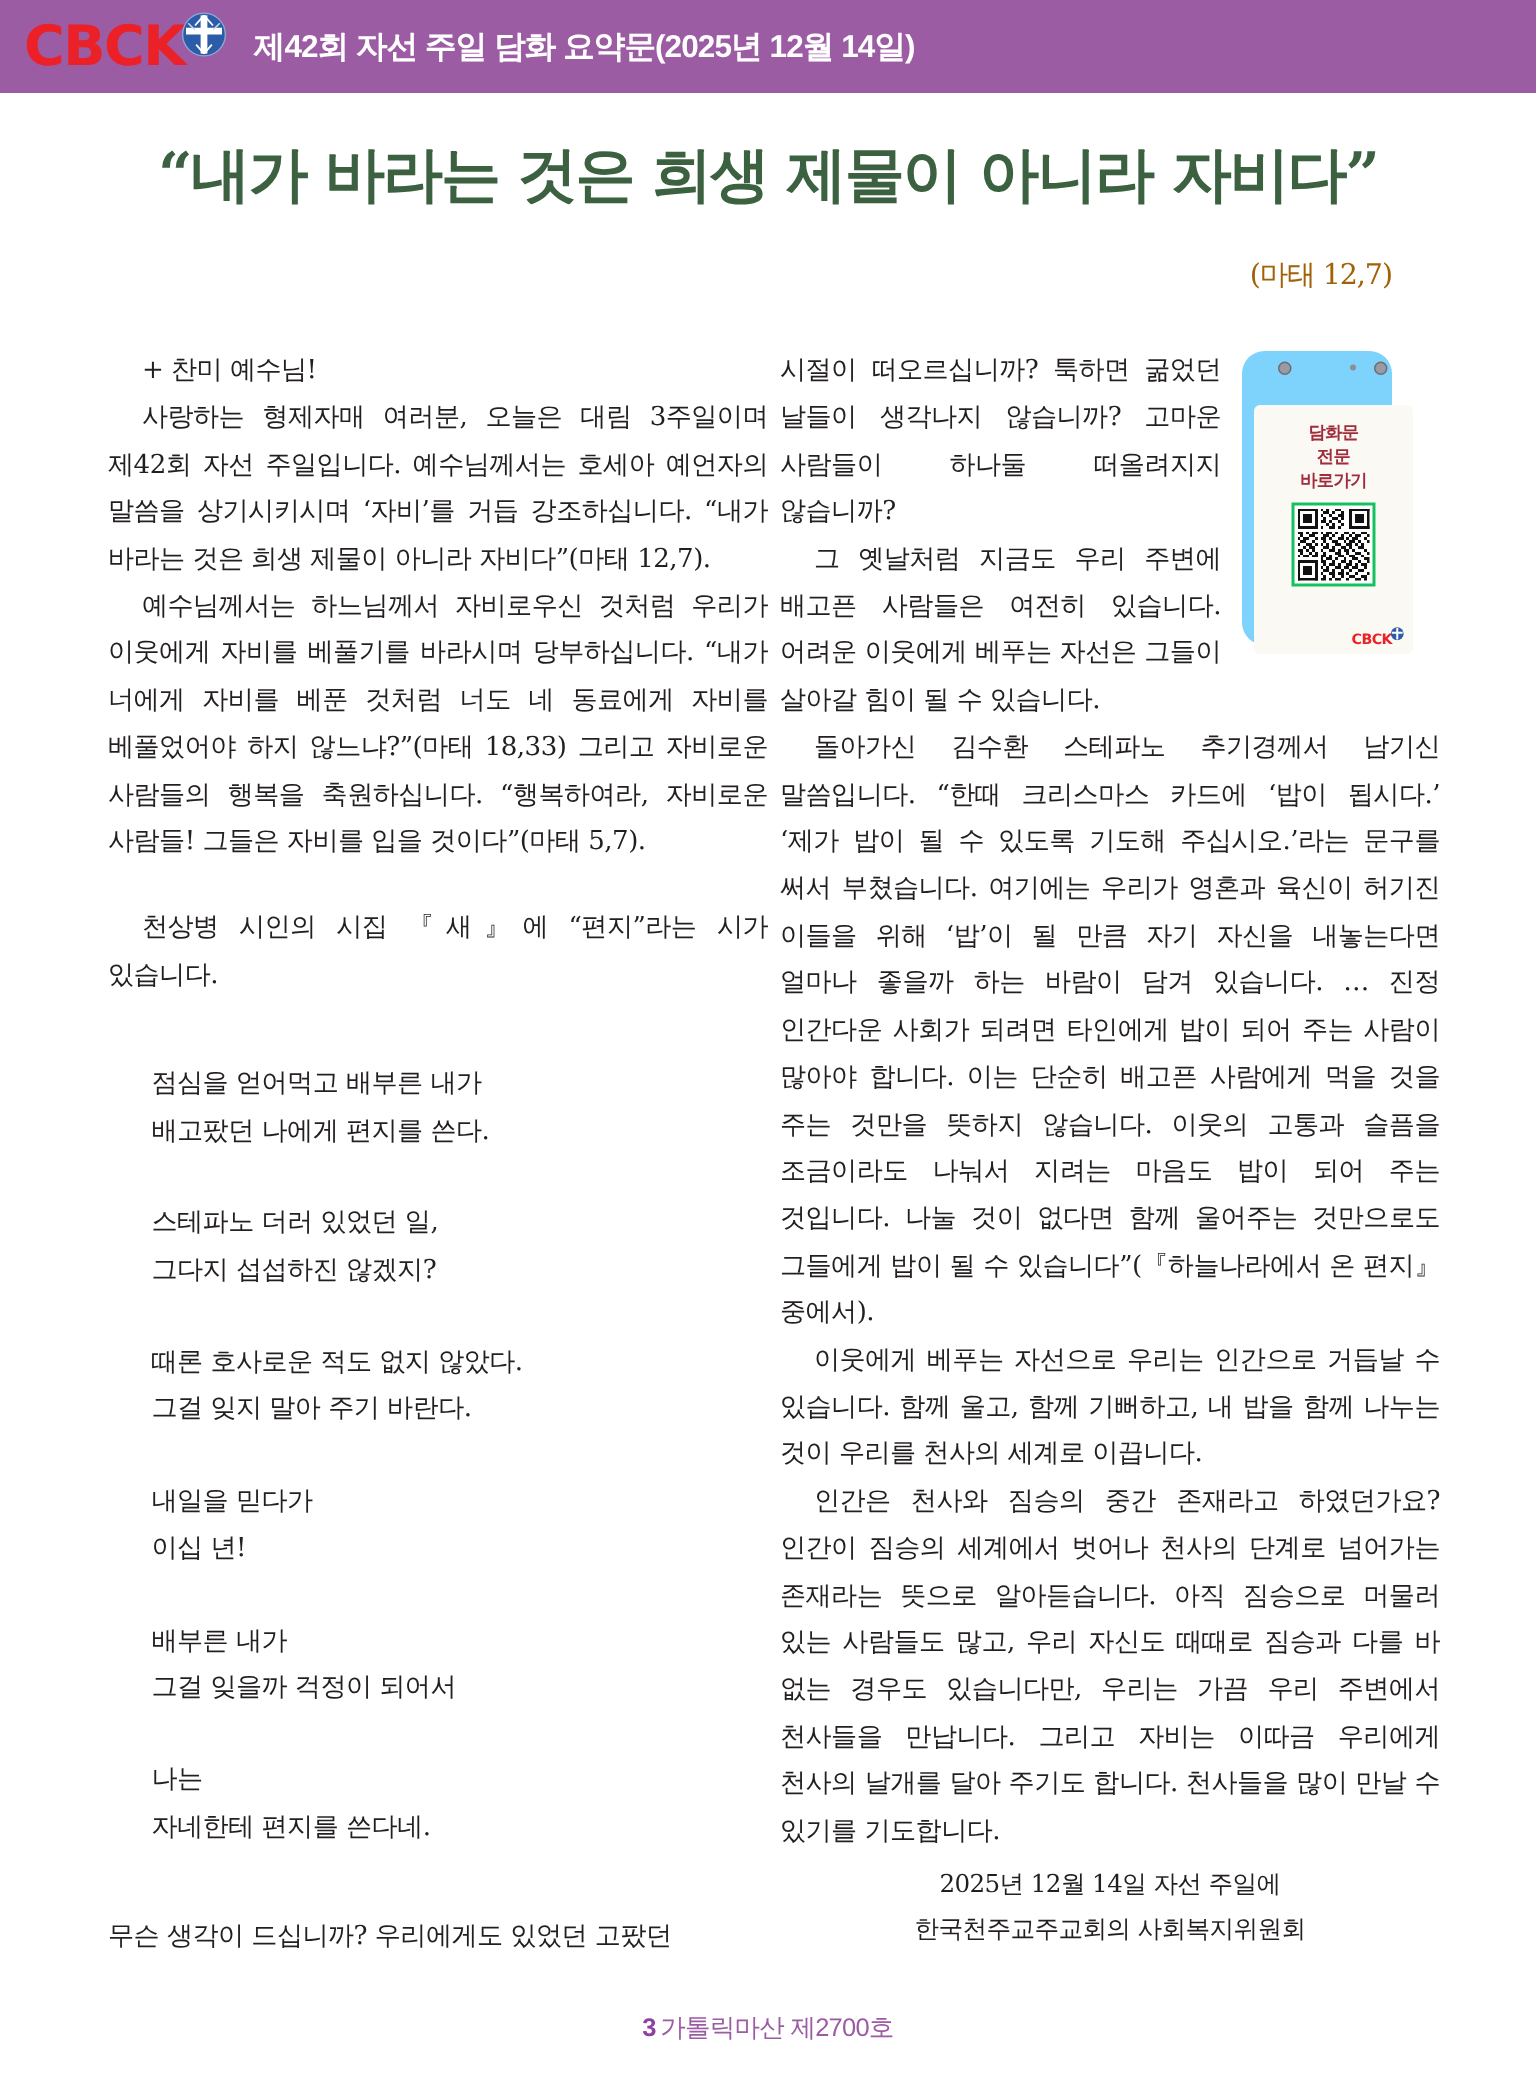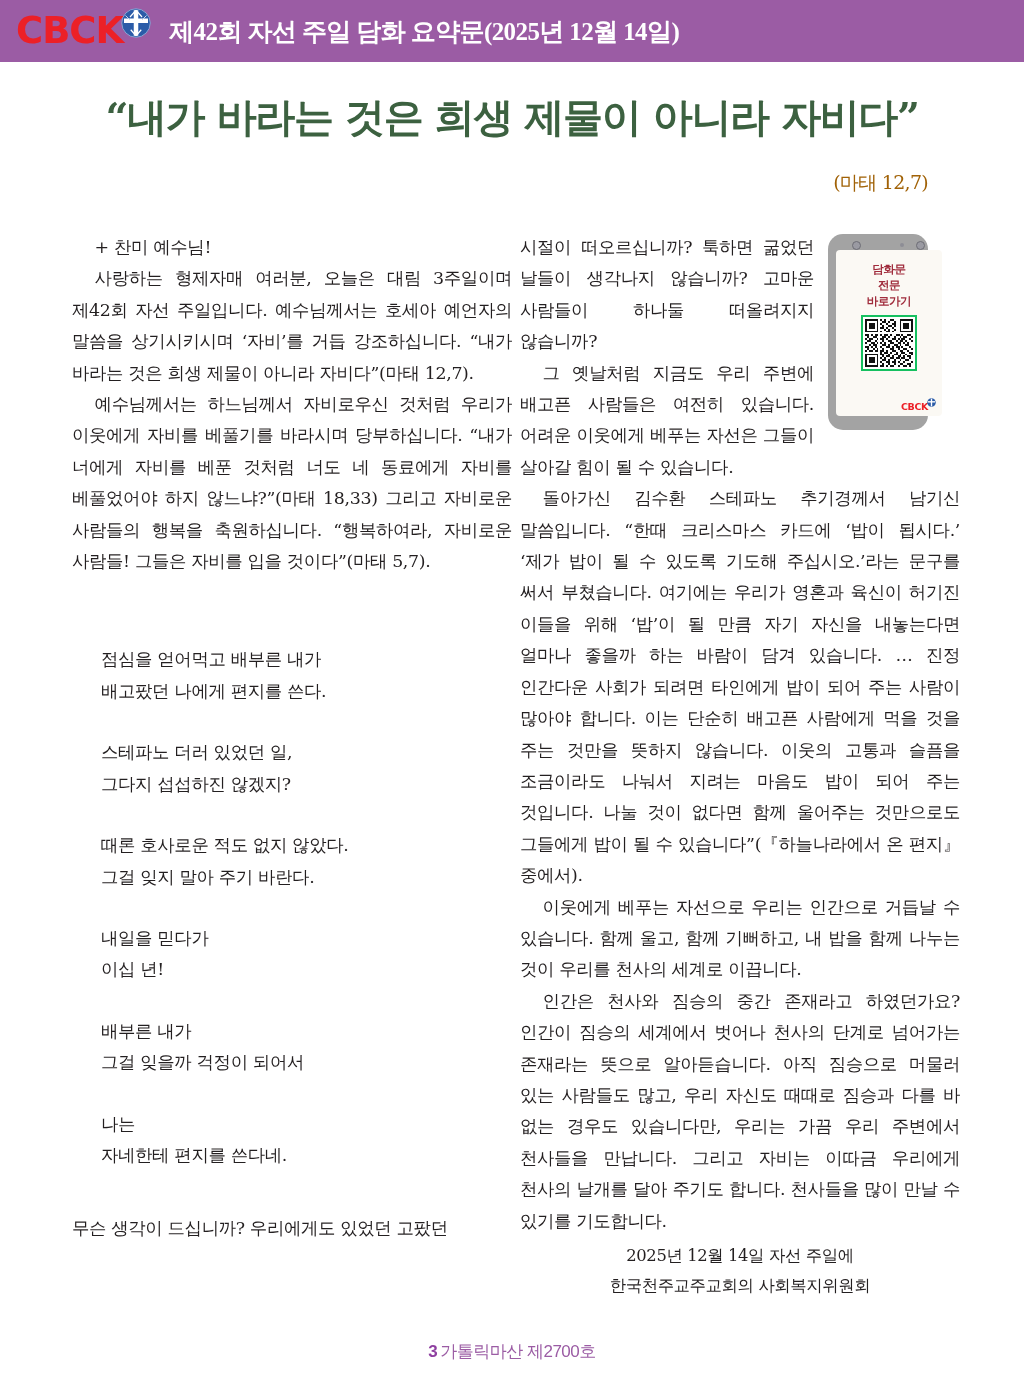--- a/index.html
+++ b/index.html
@@ -41,23 +41,23 @@
     line-height: 1;
   }
   .logo-emblem {
     width: 30px;
     height: 30px;
     margin-left: -2px;
     margin-top: -14px;
     display: block;
   }
   .header-title {
-    font-family: Liberation Serif, serif;
+    font-family: Liberation Sans, sans-serif;
     font-weight: bold;
-    font-size: 25px;
+    font-size: 21px;
     color: #ffffff;
     margin-left: 18px;
     letter-spacing: -0.6px;
     white-space: nowrap;
   }
 
   
   .title-block {
     position: absolute;
     left: 0; top: 92px;
@@ -133,24 +133,24 @@
     width: 132px;
     height: 200px;
     margin: 2px 0 6px 14px;
     shape-outside: margin-box;
   }
 
   
   .phone {
     width: 100px;
     height: 196px;
-    background: #a3a3a3;
+    background: #7dd3fc;
     border-radius: 15px;
     box-sizing: border-box;
-    padding: 10px 8px 10px 8px;
+    padding: 30px 8px 10px 8px;
     position: relative;
   }
   .phone-cam-row {
     position: absolute;
     top: 6px; left: 0;
     width: 122px;
     height: 10px;
   }
   .dot {
     position: absolute;
@@ -262,20 +262,21 @@
   <div class="doc-citation">(마태 12,7)</div>
 </div>
 
 <div class="columns">
 
   <div class="col col-left">
     <p class="para">+ 찬미 예수님!</p>
     <p class="para">사랑하는 형제자매 여러분, 오늘은 대림 3주일이며 제42회 자선 주일입니다. 예수님께서는 호세아 예언자의 말씀을 상기시키시며 ‘자비’를 거듭 강조하십니다. “내가 바라는 것은 희생 제물이 아니라 자비다”(마태 12,7).</p>
     <p class="para">예수님께서는 하느님께서 자비로우신 것처럼 우리가 이웃에게 자비를 베풀기를 바라시며 당부하십니다. “내가 너에게 자비를 베푼 것처럼 너도 네 동료에게 자비를 베풀었어야 하지 않느냐?”(마태 18,33) 그리고 자비로운 사람들의 행복을 축원하십니다. “행복하여라, 자비로운 사람들! 그들은 자비를 입을 것이다”(마태 5,7).</p>
     <div class="spacer-sm"></div>
+    <p class="para">천상병 시인의 시집 『새』에 “편지”라는 시가 있습니다.</p>
     <div class="spacer-sm"></div>
 
     <div class="poem">
       <div class="stanza">
         <div class="line">점심을 얻어먹고 배부른 내가</div>
         <div class="line">배고팠던 나에게 편지를 쓴다.</div>
       </div>
       <div class="stanza">
         <div class="line">스테파노 더러 있었던 일,</div>
         <div class="line">그다지 섭섭하진 않겠지?</div>

